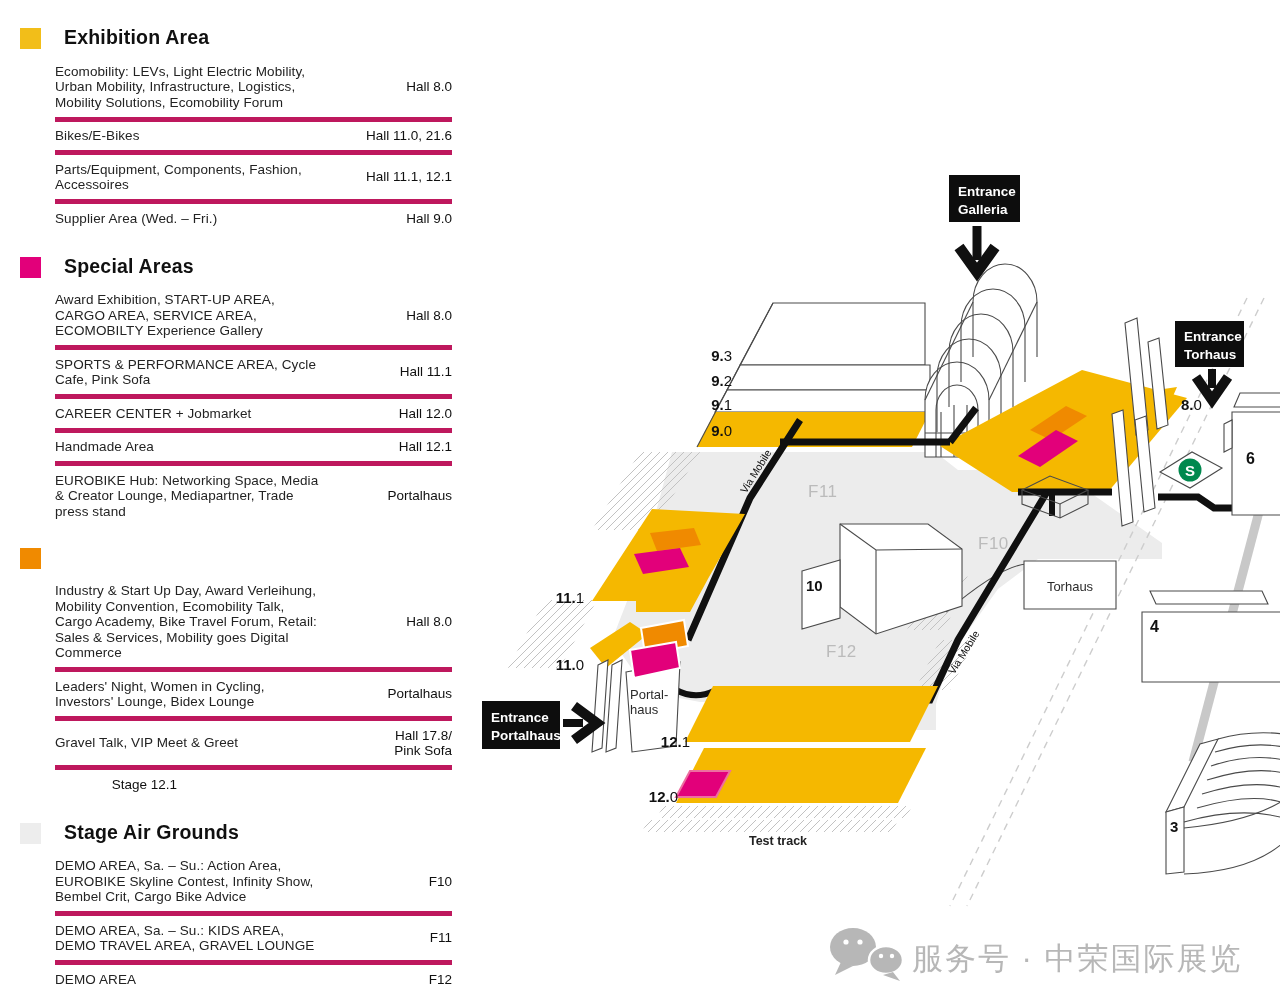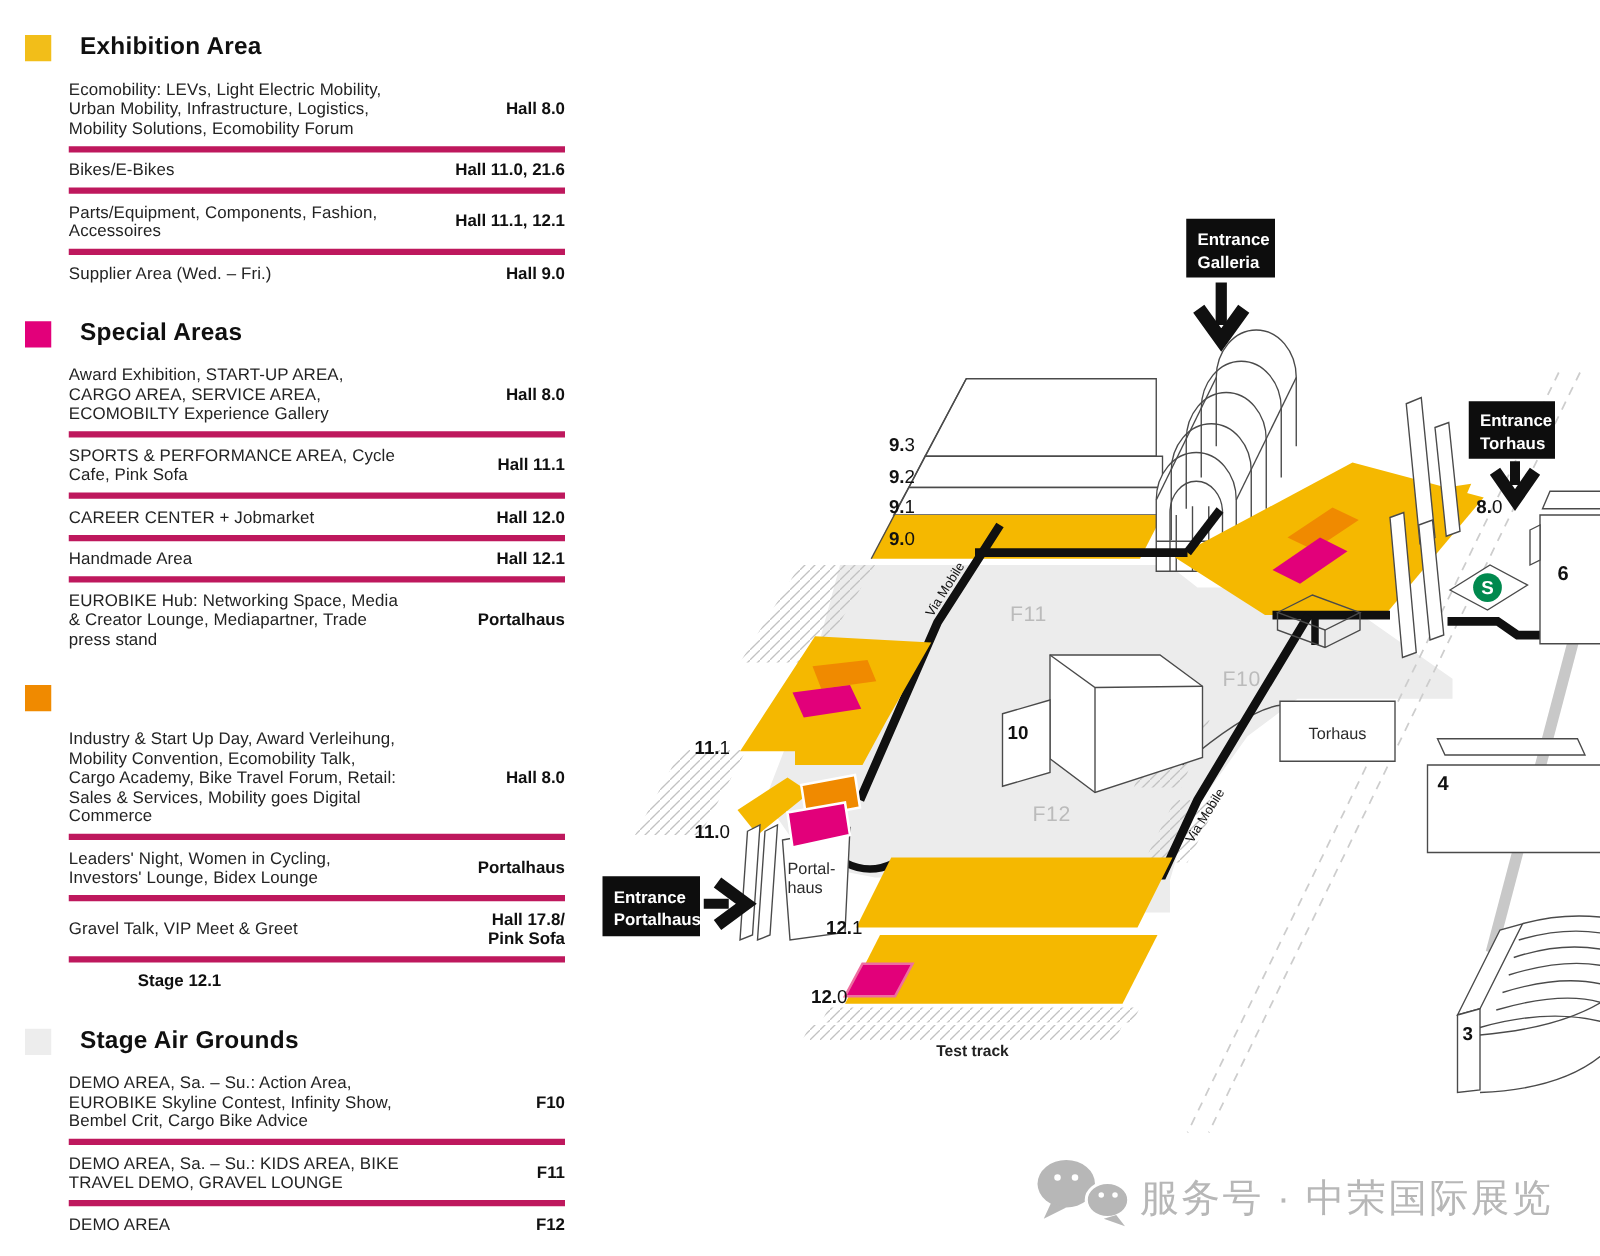--- a/index.html
+++ b/index.html
@@ -10,21 +10,21 @@
   .legend{position:absolute;top:26px;left:20px;width:432px}
   .sec{margin-top:22px}
   .sec:first-child{margin-top:0}
   .sec-head{display:flex;align-items:flex-end;gap:23px;margin-bottom:8px}
   .swatch{width:21px;height:21px;flex:0 0 21px}
   .sec-title{font-size:19.5px;font-weight:700;color:#101010;letter-spacing:.2px}
   .rows{margin-left:35px}
   .row{display:flex;align-items:center;padding:6.5px 0}
   .row+.row{border-top:5px solid #be185d}
   .lbl{flex:1;font-size:13.5px;line-height:15.5px;color:#232323;padding-right:6px;letter-spacing:.1px}
-  .val{width:122px;font-size:13.5px;line-height:15.5px;font-weight:700;color:#101010;
+  .val{width:122px;font-size:13.5px;line-height:15.5px;font-weight:400;color:#101010;
        text-align:right;white-space:pre-line}
 
   
   svg.map{position:absolute;top:0;left:0}
   svg text{font-family:"Liberation Sans",sans-serif}
   .c-yellow{fill:var(--hall_yellow)}
   .c-magenta{fill:var(--special_magenta)}
   .c-orange{fill:var(--conference_orange)}
   .c-gray{fill:var(--open_air_gray)}
   .white{fill:#fff;stroke:#4A4A4A;stroke-width:1.1}
@@ -132,21 +132,21 @@
     <div class="sec-head">
       <span class="swatch" style="background: rgb(237, 237, 237);"></span>
       <span class="sec-title">Stage Air Grounds</span>
     </div>
     <div class="rows">
       <div class="row">
         <div class="lbl">DEMO AREA, Sa. – Su.: Action Area, EUROBIKE Skyline Contest, Infinity Show, Bembel Crit, Cargo Bike Advice</div>
         <div class="val">F10</div>
       </div>
       <div class="row">
-        <div class="lbl">DEMO AREA, Sa. – Su.: KIDS AREA, BIKE TRAVEL DEMO, GRAVEL LOUNGE</div>
+        <div class="lbl">DEMO AREA, Sa. – Su.: KIDS AREA, DEMO TRAVEL AREA, GRAVEL LOUNGE</div>
         <div class="val">F11</div>
       </div>
       <div class="row">
         <div class="lbl">DEMO AREA</div>
         <div class="val">F12</div>
       </div>
     </div>
   </div>
 </div>
 

